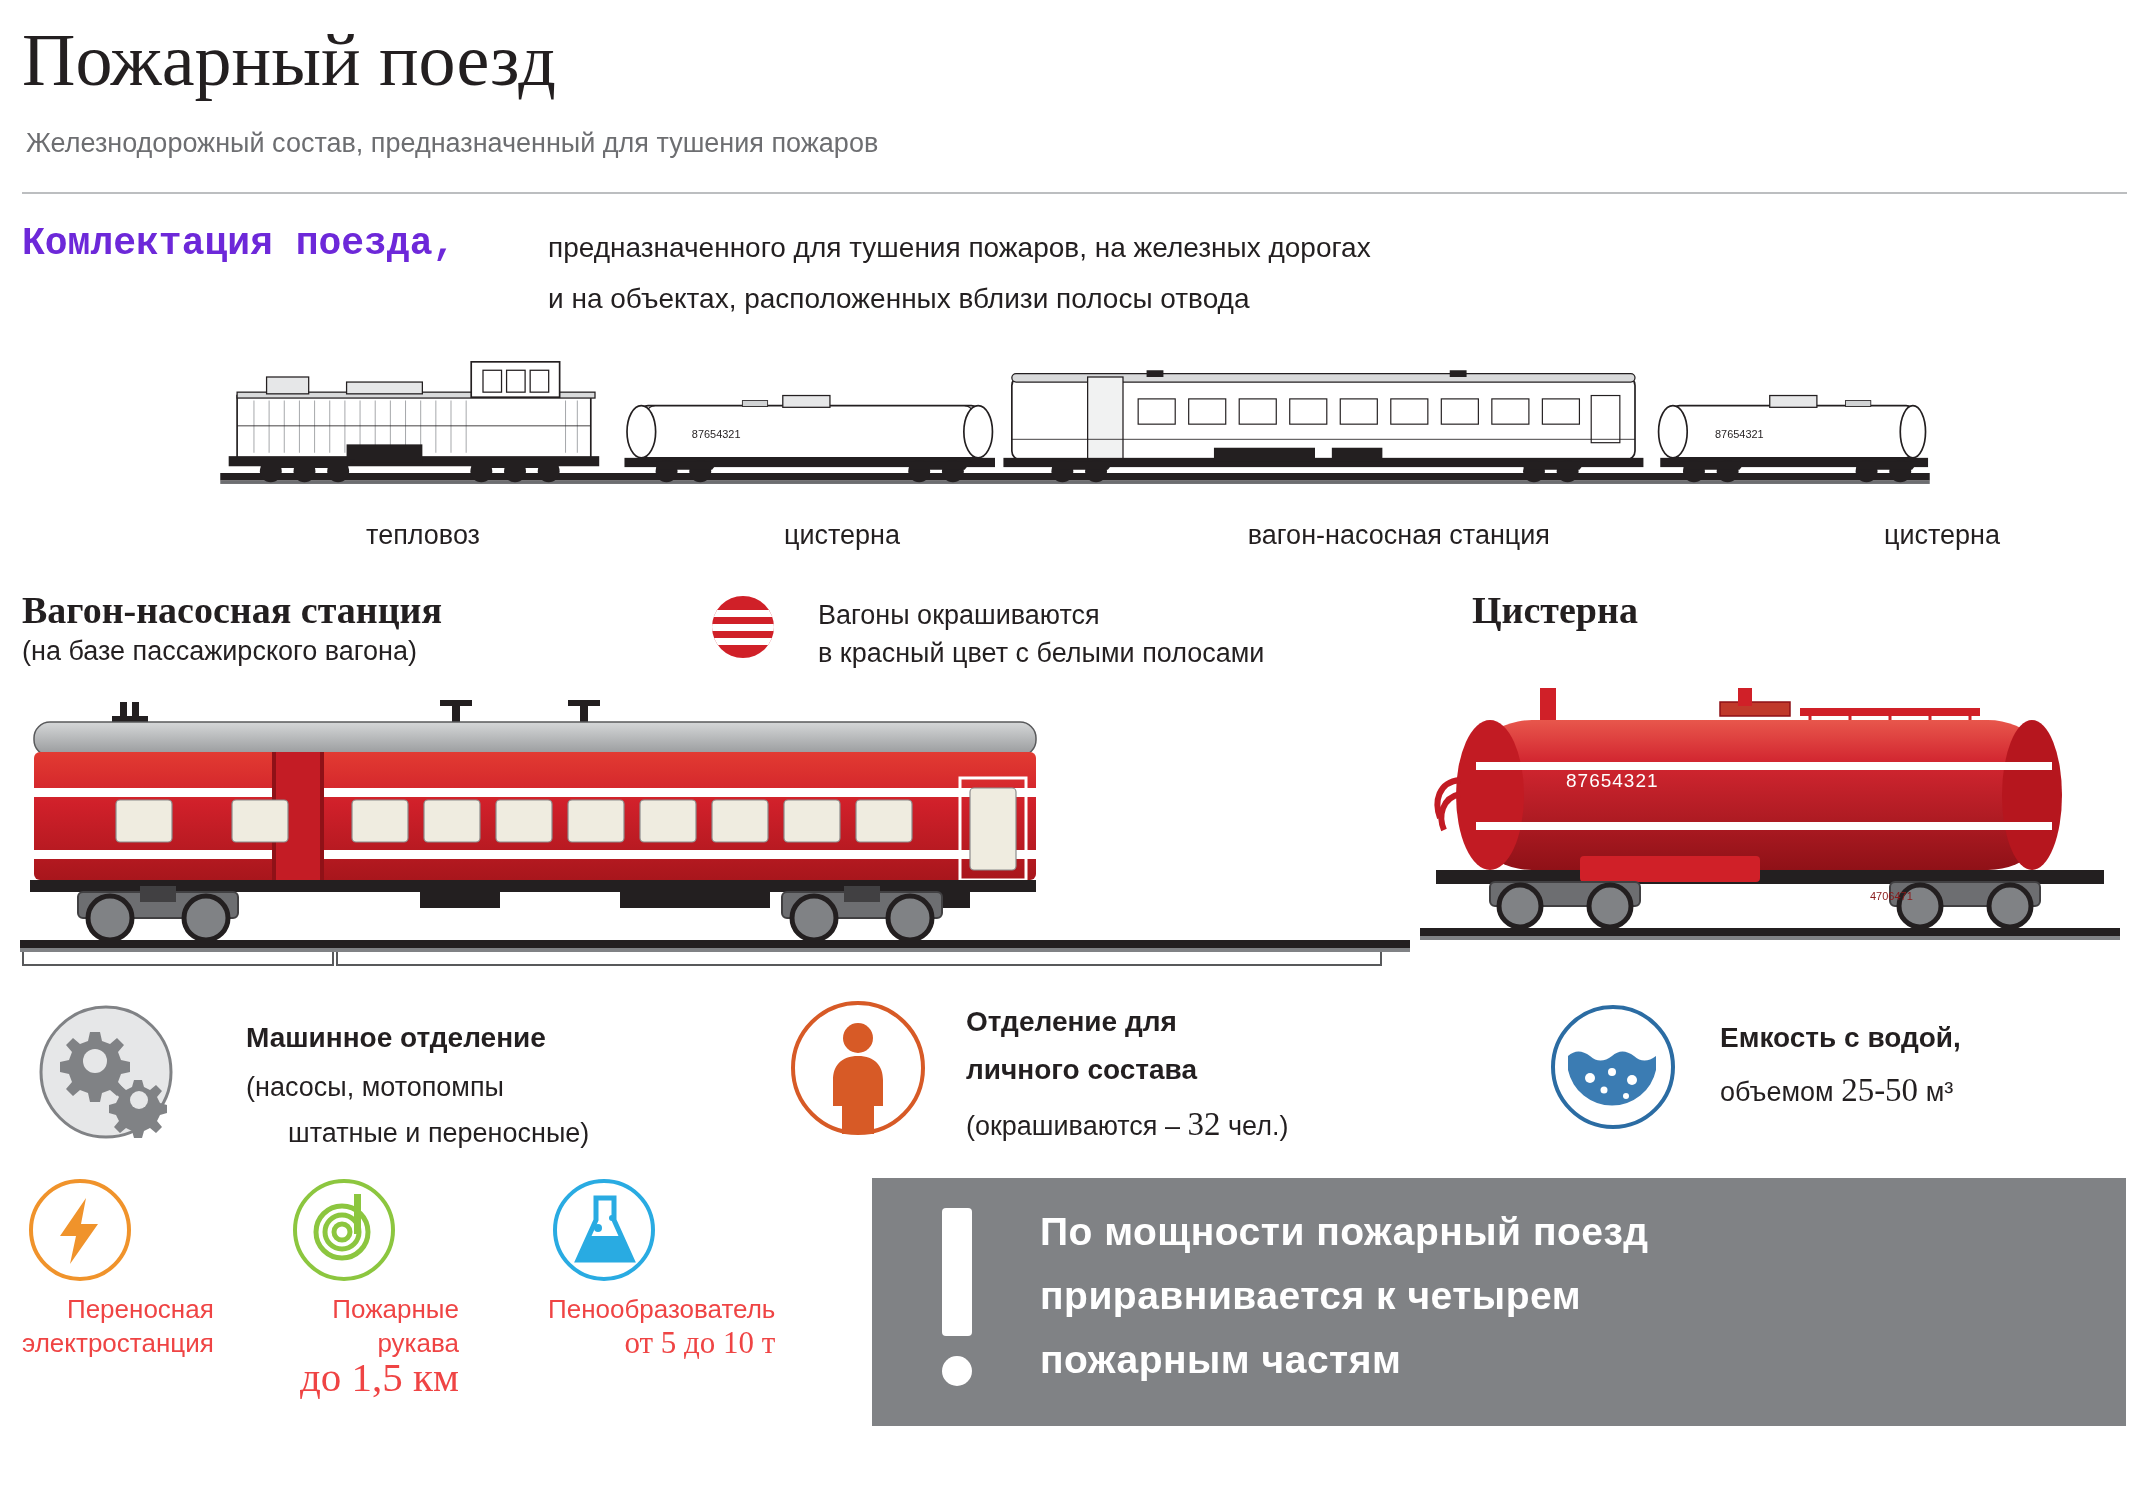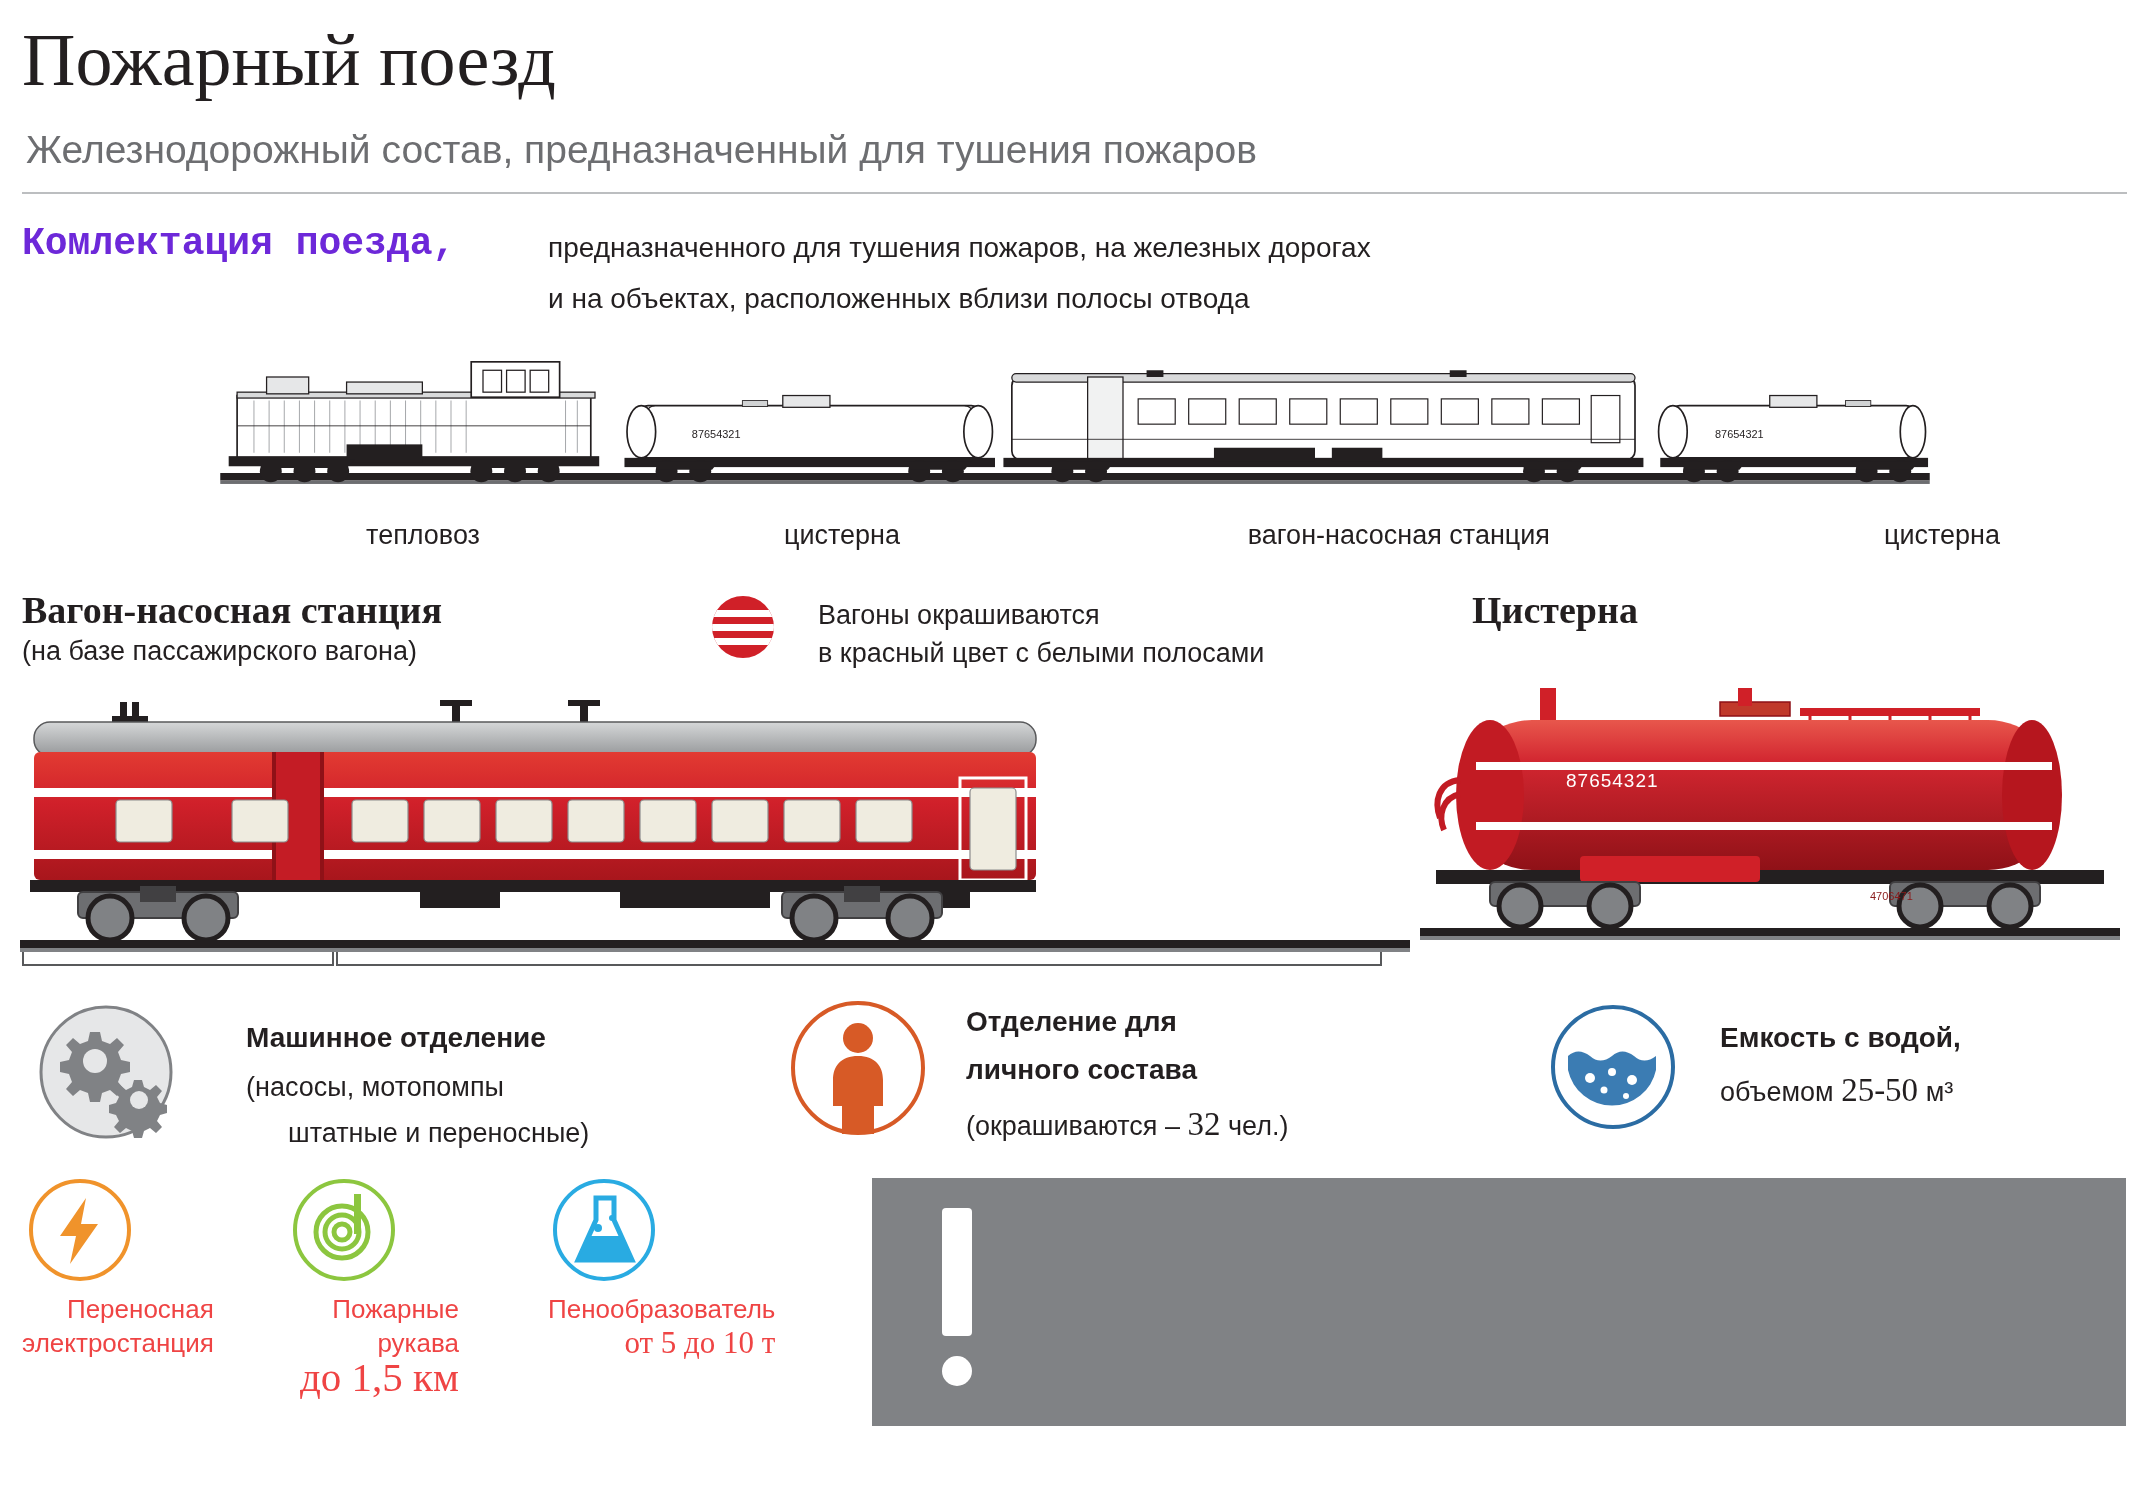--- a/index.html
+++ b/index.html
@@ -31,21 +31,21 @@
     font-family: "Liberation Serif", serif;
     font-weight: normal;
     letter-spacing: 0px;
     color: #231f20;
     white-space: nowrap;
   }
   .subtitle {
     position: absolute;
     left: 26px;
     top: 128px;
-    font-size: 39px;
+    font-size: 27px;
     color: #6d6e71;
     white-space: nowrap;
   }
   .hrule {
     position: absolute;
     left: 22px;
     top: 192px;
     width: 2105px;
     height: 2px;
     background: #bcbec0;
@@ -622,14 +622,19 @@
     <circle cx="60" cy="40" r="3" fill="#29abe2"></circle>
   </svg>
   <div class="small-label" style="left:548px; top:1292px;">
     <div>Пенообразователь</div>
     <div class="serif-num" style="font-size:31px">от 5 до 10 т</div>
   </div>
 
   <div class="banner"></div>
   <div class="excl-bar"></div>
   <div class="excl-dot"></div>
+  <div class="banner-text">
+    <div>По мощности пожарный поезд</div>
+    <div>приравнивается к четырем</div>
+    <div>пожарным частям</div>
+  </div>
 
 </div>
 
 </body></html>

